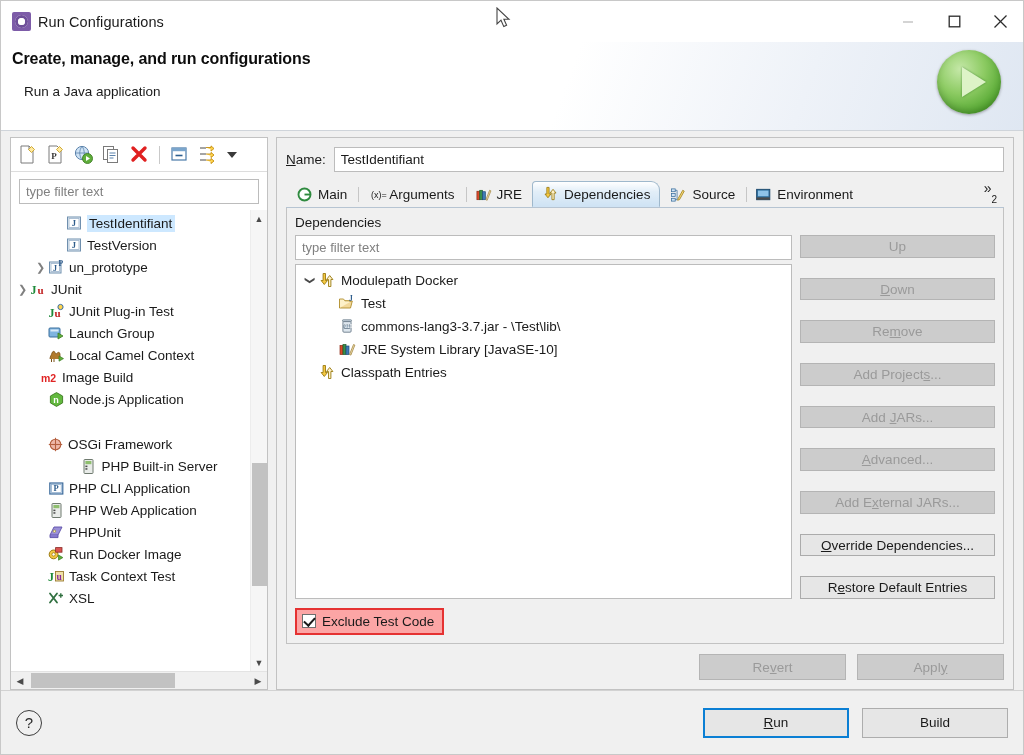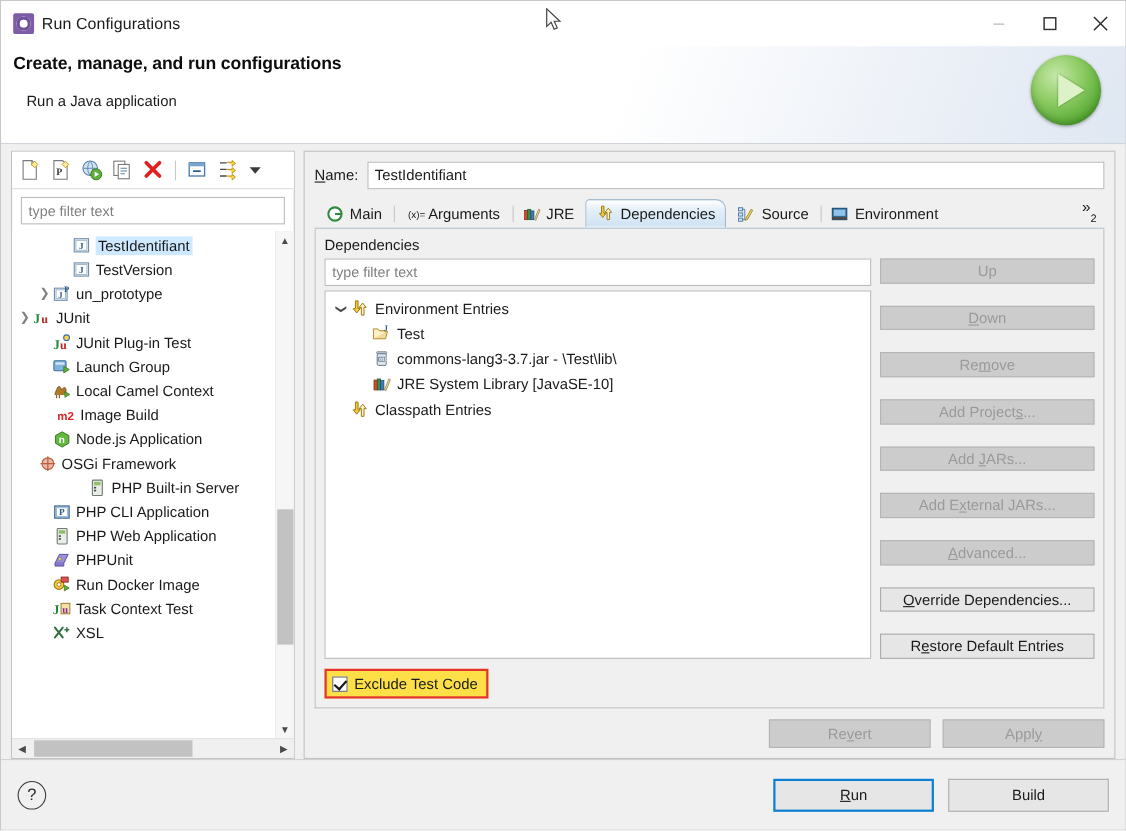--- a/index.html
+++ b/index.html
@@ -274,22 +274,22 @@
     display:flex; align-items:center; justify-content:center;
     cursor:default; user-select:none;
   }
   .btn.enabled { background:#e6e6e6; border:1px solid #ababab; color:#1a1a1a; }
   .btn u { text-decoration:underline; }
 
   .excludewrap { margin-top:9px; display:flex; align-items:center; }
   .excludebox {
     border:2px solid #e53232;
     padding:4px 8px 4px 5px;
-    display:flex; align-items:center; gap:6px;
-    background:#fde047;
+    display:flex; align-items:flex-start; gap:6px;
+    background:#fca5a5;
   }
   .chk {
     width:14px; height:14px; border:1px solid #6e6e6e; background:#fff;
     position:relative; flex:none;
   }
   .chk::after {
     content:""; position:absolute; left:3px; top:0px;
     width:5px; height:9px;
     border:solid #1a1a1a; border-width:0 2px 2px 0;
     transform:rotate(42deg);
@@ -490,36 +490,36 @@
             </div>
             <div class="trow" style="padding-left: 22px;">
               <span class="twist"></span>
               <span class="tico"><svg width="17" height="17" viewBox="0 0 17 17">
                   <path d="M2 12 c0 -3 1.5 -4 2 -6 c0.6 -2 2.5 -2.2 3 -0.4 c0.5 1.8 1.6 1.2 2.4 0.3 c1 -1.1 2.6 -0.6 2.6 1.4 l0 4.7" fill="#b07a2e" stroke="#7a5118" stroke-width="0.8"></path>
                   <path d="M3.5 12 l0 3 M6 12 l0 3" stroke="#7a5118" stroke-width="1"></path>
                   <path d="M11 9 l4.5 2.6 -4.5 2.6 z" fill="#5fae3b" stroke="#3d7d22" stroke-width="0.7"></path>
                 </svg></span>
               <span class="tlabel">Local Camel Context</span>
             </div>
-            <div class="trow" style="padding-left: 26px;">
+            <div class="trow" style="padding-left: 15px;">
               <span class="twist"></span>
               <span class="tico"><svg width="17" height="17" viewBox="0 0 17 17">
                   <text x="0" y="12.5" font-size="10.5" font-family="Liberation Sans, sans-serif" font-weight="bold" fill="#e02424">m2</text>
                 </svg></span>
               <span class="tlabel">Image Build</span>
             </div>
             <div class="trow" style="padding-left: 22px;">
               <span class="twist"></span>
               <span class="tico"><svg width="17" height="17" viewBox="0 0 17 17">
                   <path d="M8.5 1.6 L14.6 5 v6.9 L8.5 15.4 L2.4 11.9 V5 z" fill="#63b93f" stroke="#3e7a24" stroke-width="0.9"></path>
                   <text x="5.3" y="12" font-size="9" font-family="Liberation Sans, sans-serif" font-weight="bold" fill="#ffffff">n</text>
                 </svg></span>
               <span class="tlabel">Node.js Application</span>
             </div>
-            <div class="trow" style="padding-left: 9px;">
+            <div class="trow" style="padding-left: 21px; margin-top: 23px;">
               <span class="twist"></span>
               <span class="tico"><svg width="17" height="17" viewBox="0 0 17 17">
                   <circle cx="8.5" cy="8.5" r="5.3" fill="#efb8a8" stroke="#b5603f" stroke-width="1.1"></circle>
                   <line x1="8.5" y1="1.8" x2="8.5" y2="15.2" stroke="#b5603f" stroke-width="1.1"></line>
                   <line x1="1.8" y1="8.5" x2="15.2" y2="8.5" stroke="#b5603f" stroke-width="1.1"></line>
                 </svg></span>
               <span class="tlabel">OSGi Framework</span>
             </div>
             <div class="trow" style="padding-left: 22px; justify-content: center;">
               <span class="twist"></span>
@@ -673,21 +673,21 @@
             <div class="depfilter">
               <span>type filter text</span>
             </div>
             <div class="deptree" id="dep-tree">
                 <div class="deprow" style="padding-left: 2px;">
                   <span class="dtwist" style="transform: rotate(90deg);">❯</span>
                   <span class="dico"><svg width="18" height="17" viewBox="0 0 17 17">
                       <path d="M4.6 1.5 l0 7 l-2 0 l3.2 4 l3.2 -4 l-2 0 l0 -7 z" fill="#f5c842" stroke="#9a7a10" stroke-width="0.9"></path>
                       <path d="M12.4 14.5 l0 -7 l2 0 l-3.2 -4 l-3.2 4 l2 0 l0 7 z" fill="#fdf0c8" stroke="#9a7a10" stroke-width="0.9"></path>
                     </svg></span>
-                  <span>Environment Entries</span>
+                  <span>Modulepath Docker</span>
                 </div>
                 <div class="deprow" style="padding-left: 22px;">
                   <span class="dtwist"></span>
                   <span class="dico"><svg width="18" height="17" viewBox="0 0 17 17">
                       <path d="M1 13 l1.8 -7 h11 l-1.8 7 z" fill="#f2d89a" stroke="#b08c2a" stroke-width="0.9"></path>
                       <path d="M1 13 l0 -9 h4 l1.4 1.8 h5.2 l0 1.2" fill="#fdf0c8" stroke="#b08c2a" stroke-width="0.9"></path>
                       <text x="10.4" y="6.2" font-size="7.5" font-family="Liberation Serif, serif" font-weight="bold" fill="#2f5d8c">J</text>
                     </svg></span>
                   <span>Test</span>
                 </div>
@@ -732,24 +732,24 @@
               <div class="btn">
                 <span>Re<u>m</u>ove</span>
               </div>
               <div class="btn">
                 <span>Add Project<u>s</u>...</span>
               </div>
               <div class="btn">
                 <span>Add <u>J</u>ARs...</span>
               </div>
               <div class="btn">
+                <span><u>A</u>dvanced...</span>
+              </div>
+              <div class="btn">
                 <span>Add E<u>x</u>ternal JARs...</span>
-              </div>
-              <div class="btn">
-                <span><u>A</u>dvanced...</span>
               </div>
               <div class="btn enabled">
                 <span><u>O</u>verride Dependencies...</span>
               </div>
               <div class="btn enabled">
                 <span>R<u>e</u>store Default Entries</span>
               </div>
             </div>
         </div>
 

